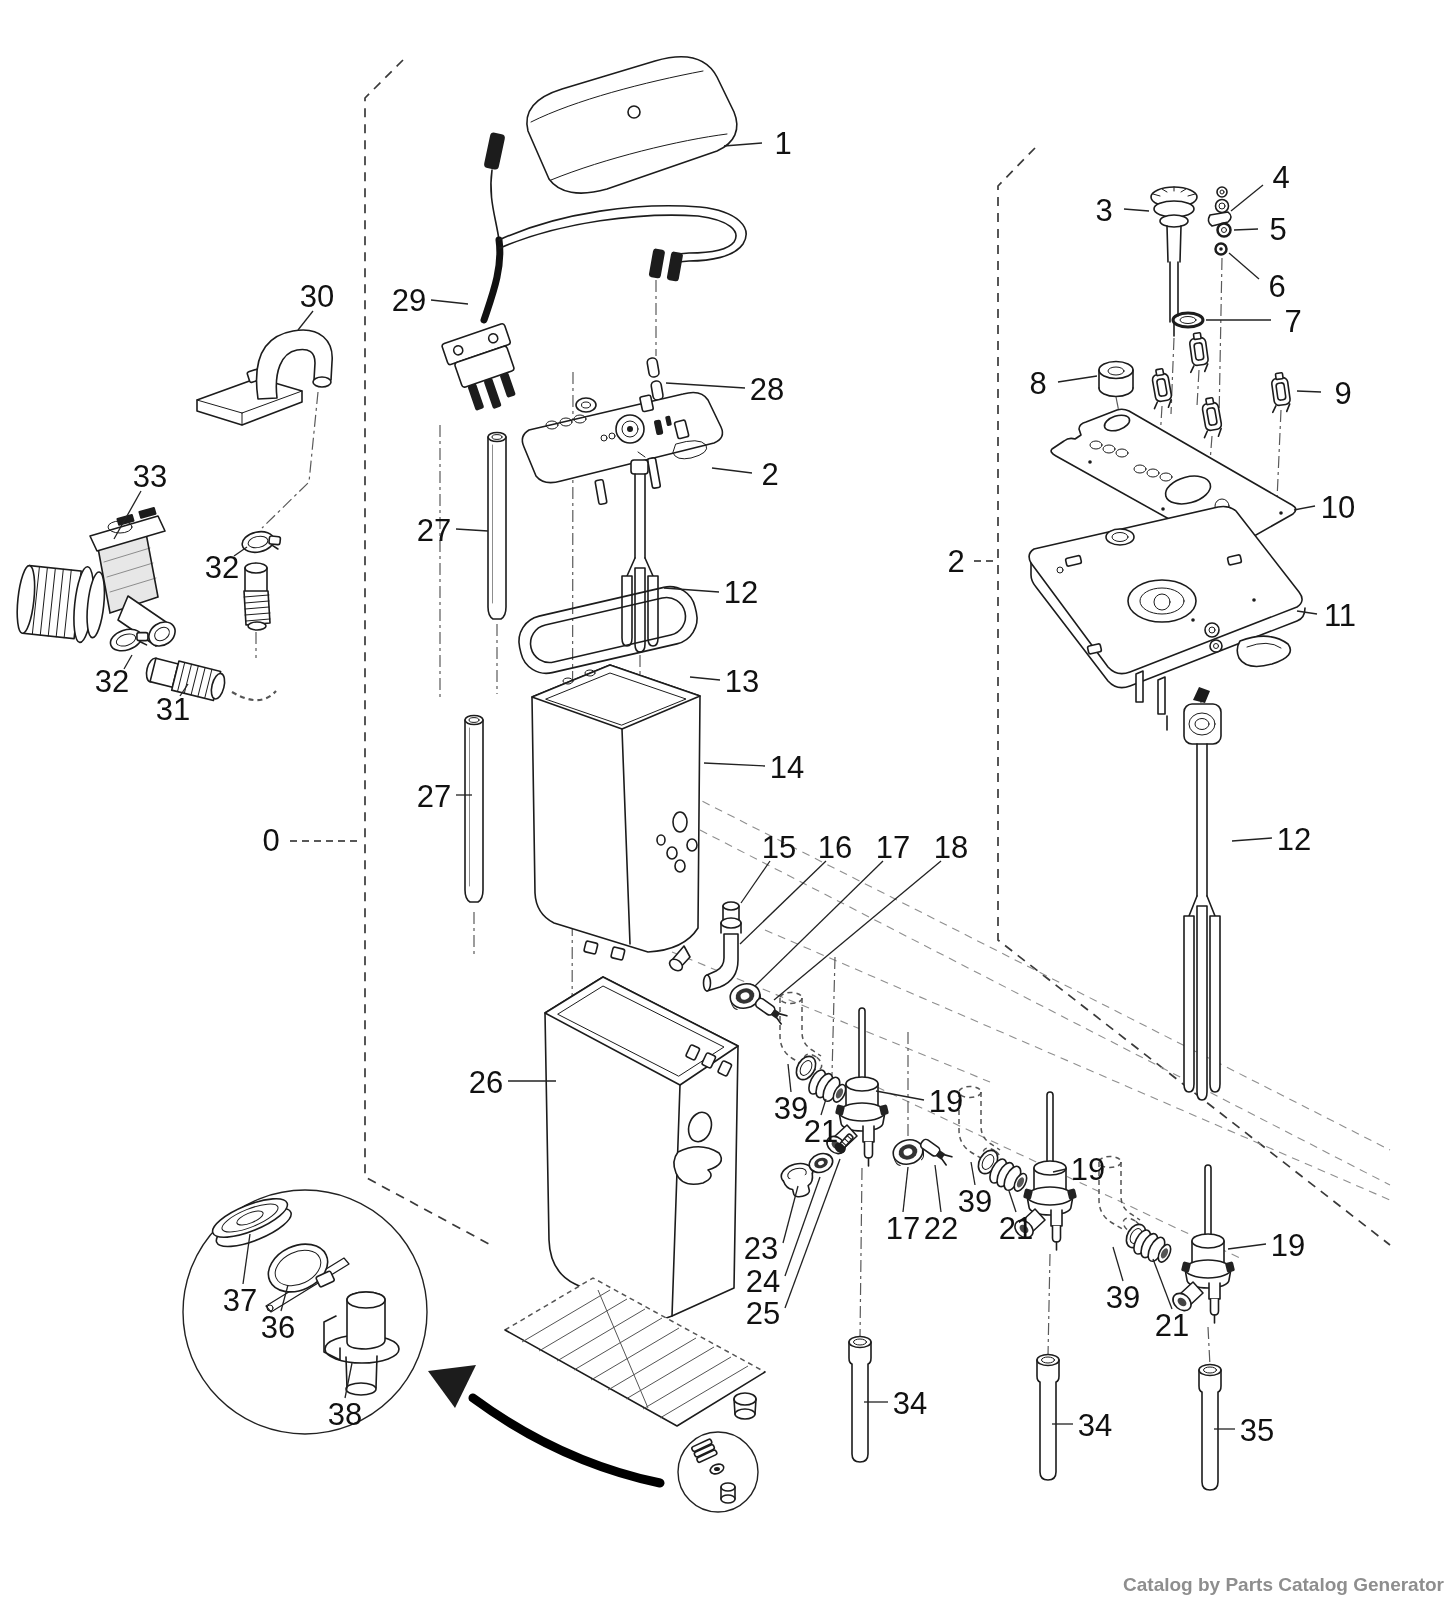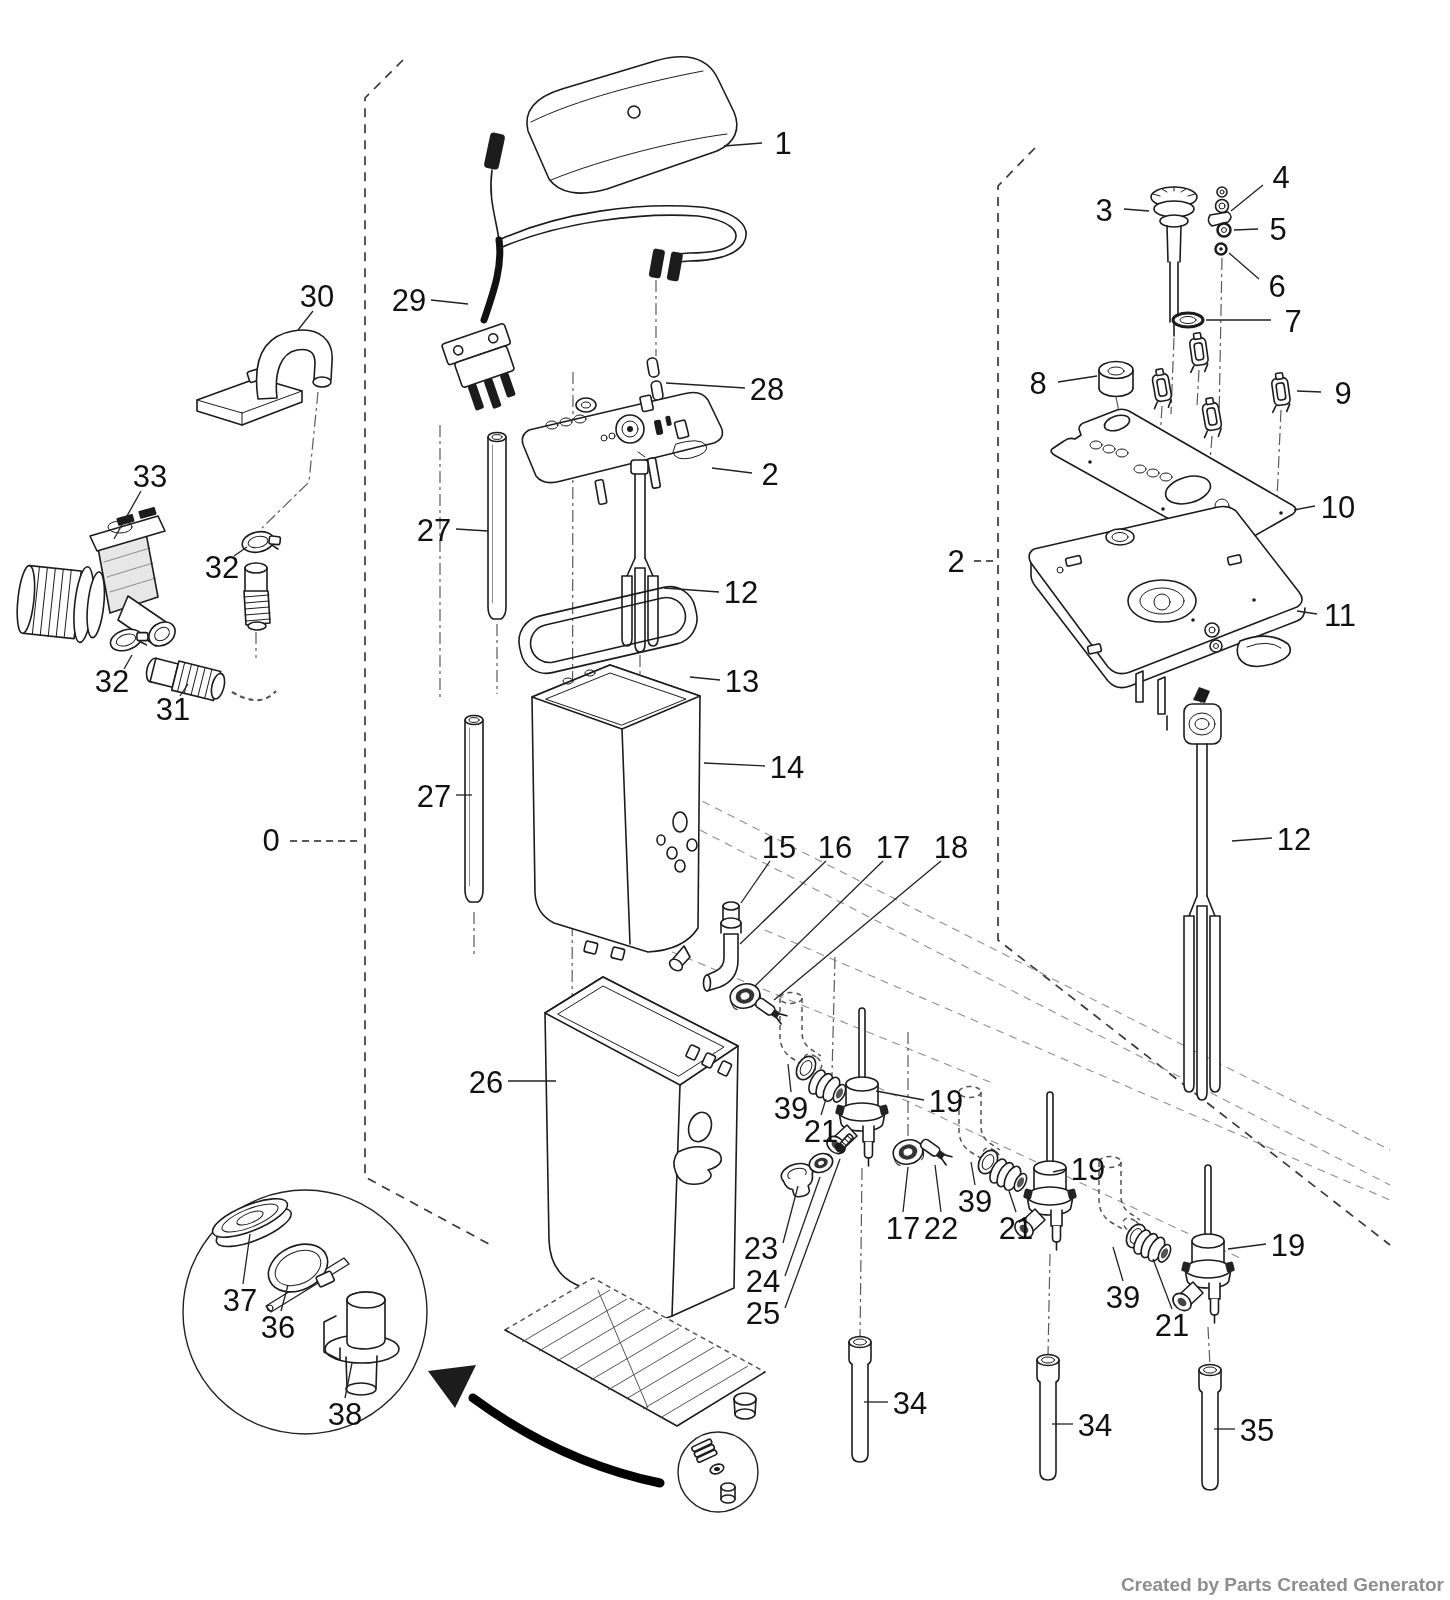--- a/index.html
+++ b/index.html
@@ -602,14 +602,14 @@
         <text x="1338" y="518" class="lbl">10</text>
         <line x1="974" y1="561" x2="996" y2="561" class="ld dash"></line>
         <text x="956" y="572" class="lbl">2</text>
         <line x1="1317" y1="614" x2="1297" y2="611" class="ld"></line>
         <text x="1340" y="626" class="lbl">11</text>
         <line x1="1272" y1="838" x2="1232" y2="841" class="ld"></line>
         <text x="1294" y="850" class="lbl">12</text>
       </g>
 </svg>
 
-<div id="footer">Created by Parts Created Generator</div>
+<div id="footer">Catalog by Parts Catalog Generator</div>
 </div>
 
 </body></html>

